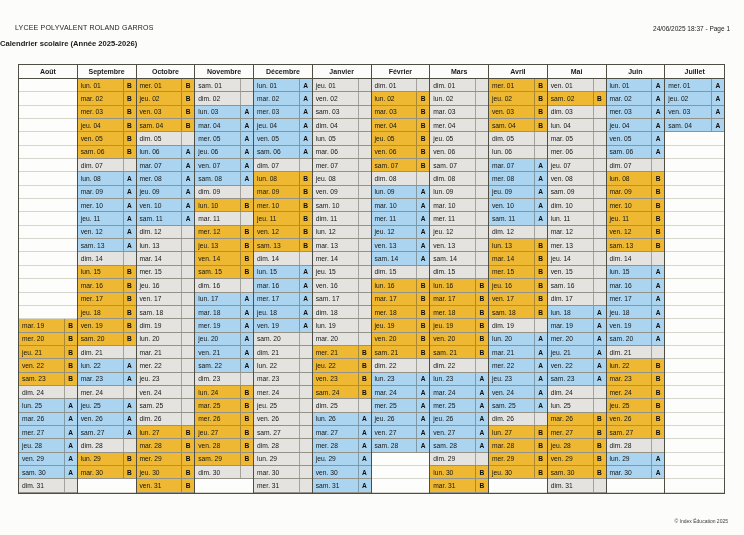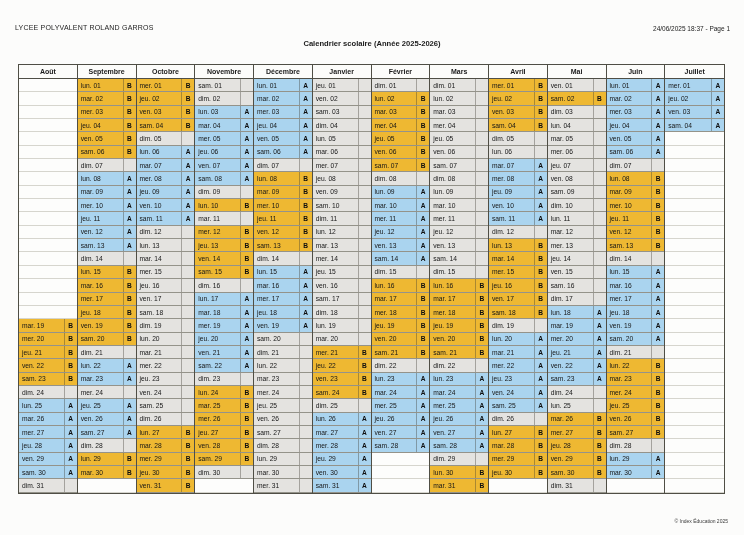--- a/index.html
+++ b/index.html
@@ -1,20 +1,20 @@
 <!DOCTYPE html>
 <html style="--wa: #AAD4EF; --wb: #EEB832; --off: #E4E3E0;"><head>
 <meta charset="utf-8">
 <style>
   html,body{margin:0;padding:0;background:#ffffff;}
   .page{position:relative;width:744px;height:535px;background:#fcfcfb;overflow:hidden;
         font-family:"Liberation Sans",sans-serif;color:#1b1b1b;}
   .doc-school{position:absolute;left:15px;top:24px;font-size:7px;letter-spacing:.2px;}
   .doc-printed{position:absolute;right:14px;top:25px;font-size:6.5px;}
-  .doc-title{position:absolute;left:0;right:0;top:39px;text-align:center;font-size:7.6px;font-weight:bold;}
+  .doc-title{position:absolute;left:0;right:0;top:39px;font-size:7.6px;font-weight:bold;}
   .cal{position:absolute;left:18px;top:64px;width:705px;border:1px solid #4f4e45;
        display:grid;grid-template-columns:repeat(12,1fr);background:#fdfdfc;}
   .mcol{border-right:1px solid #4f4e45;min-width:0;}
   .mcol:last-child{border-right:none;}
   .mhead{height:13px;display:flex;align-items:center;justify-content:center;
          font-size:7px;font-weight:bold;border-bottom:1px solid #4f4e45;background:#fcfcfa;}
   .mbody{display:grid;grid-template-rows:repeat(31,13.35px);}
   .cell{display:flex;align-items:stretch;border-bottom:1px solid #d6d5ce;overflow:hidden;}
   .cell.filled{border-bottom:1px solid #94938a;}
   .dlabel{flex:1;display:flex;align-items:center;padding-left:3px;font-size:6.7px;

